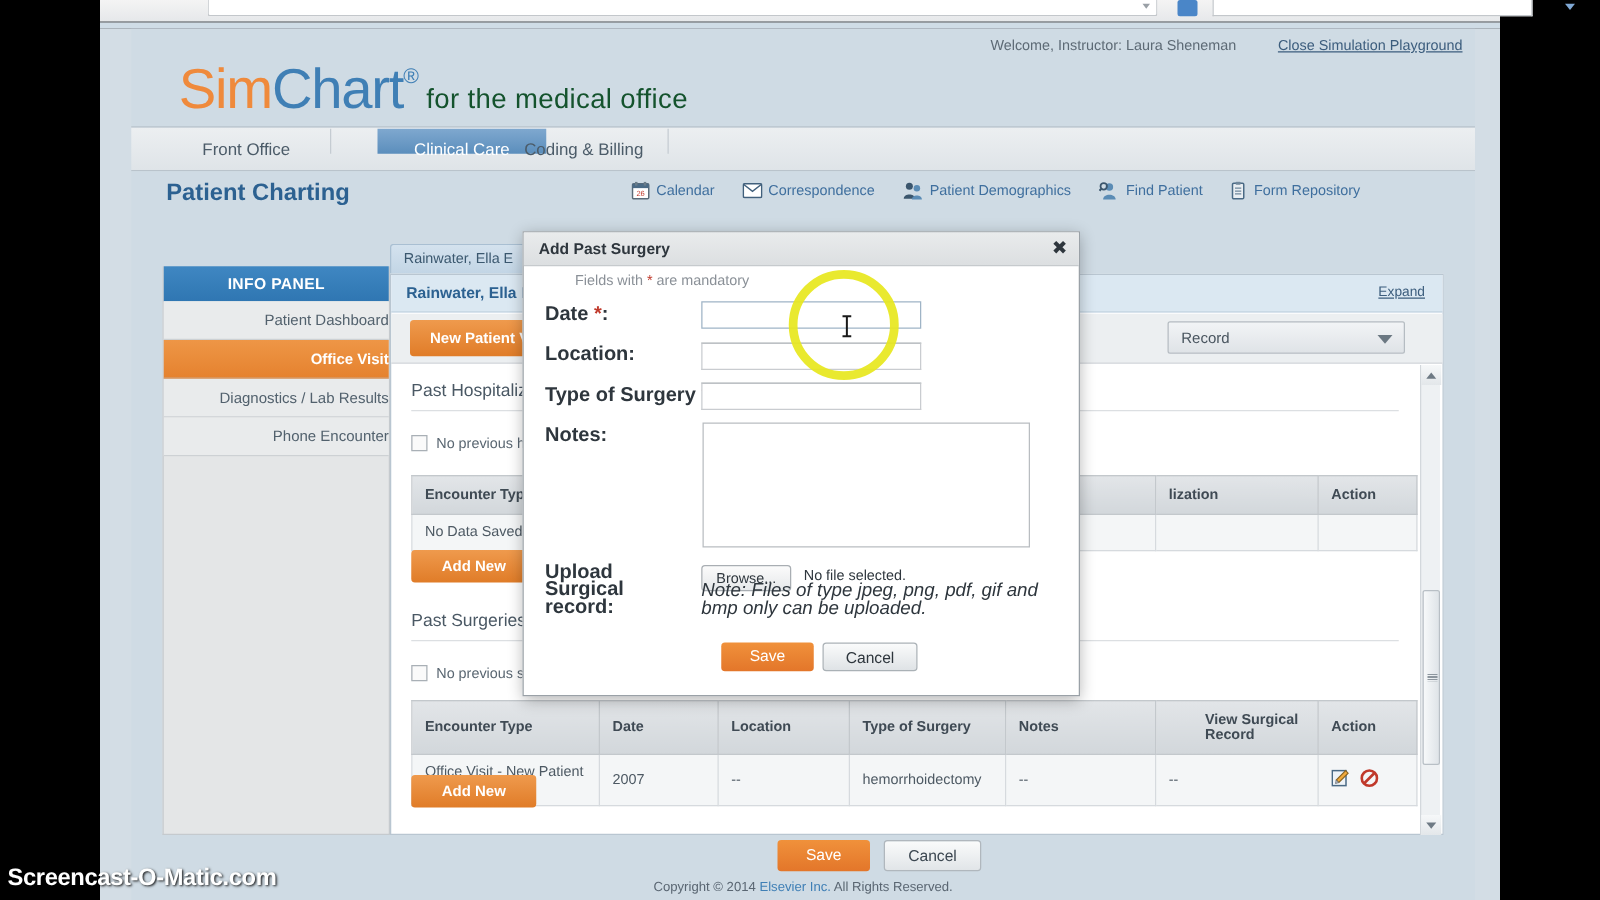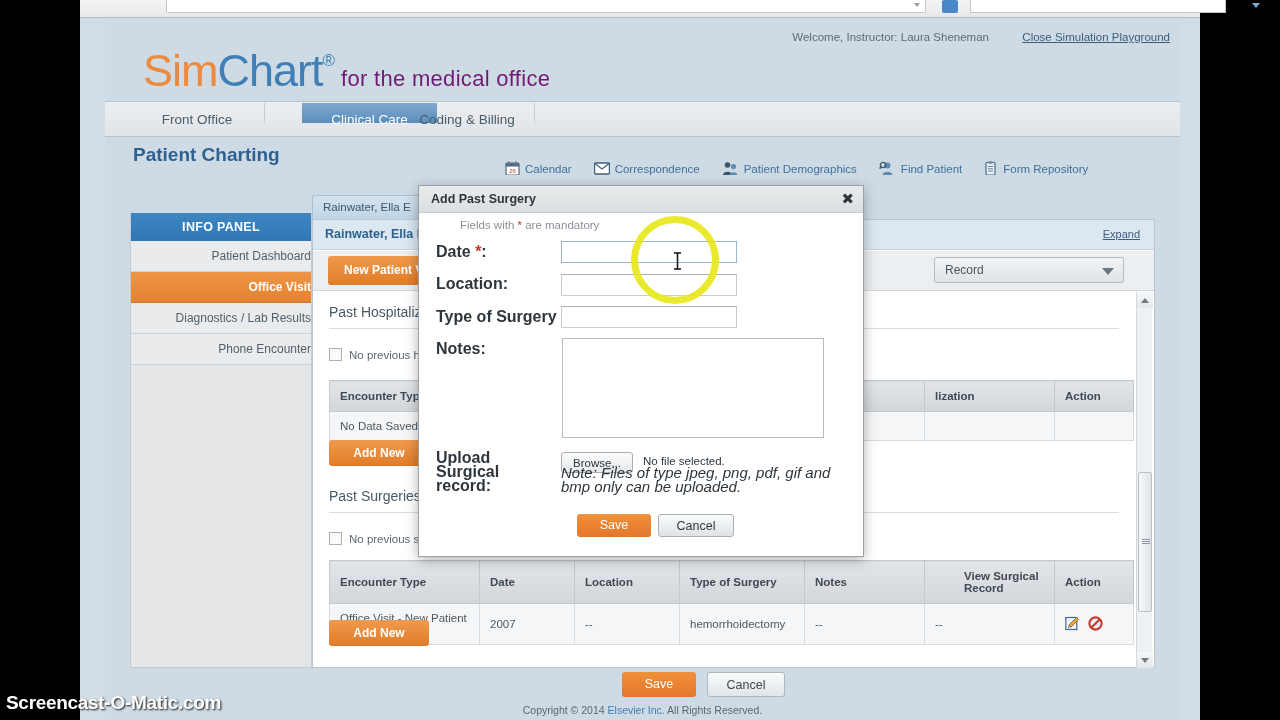--- a/index.html
+++ b/index.html
@@ -78,21 +78,21 @@
     font-size: 11.5px; color: #3c5d7d; text-decoration: underline;
     white-space: nowrap; cursor: pointer;
   }
   .logo {
     position: absolute; left: 38px; top: 22px;
     white-space: nowrap;
   }
   .logo .sim { font-size: 45px; color: #ef8a3c; letter-spacing: -1px; font-weight: 400; }
   .logo .chart { font-size: 45px; color: #3f7fb5; letter-spacing: -1px; font-weight: 400; }
   .logo .reg { font-size: 17px; color: #3f7fb5; vertical-align: 20px; }
-  .logo .tag { font-size: 22px; color: #701a75; margin-left: 6px; letter-spacing: 0.3px; }
+  .logo .tag { font-size: 22px; color: #14532d; margin-left: 6px; letter-spacing: 0.3px; }
 
   
   .tabstrip {
     position: absolute; left: 0; top: 78px; width: 1075px; height: 36px;
     background: linear-gradient(#eceff1, #dfe4e8);
     border-top: 1px solid #b9c3cb;
     border-bottom: 1px solid #b9c3cb;
   }
   .tab {
     position: absolute; top: 1px; height: 20px; line-height: 34px;
@@ -110,21 +110,21 @@
   
   .titlerow {
     position: absolute; left: 0; top: 114px; width: 1075px; height: 38px;
     background: #cfdbe4;
   }
   .page-title {
     position: absolute; left: 28px; top: 7px;
     font-size: 19px; font-weight: bold; color: #2c6191;
   }
   .navicons {
-    position: absolute; left: 400px; top: 24px;
+    position: absolute; left: 400px; top: 8px;
     display: flex; align-items: center; gap: 22px;
   }
   .navitem {
     display: flex; align-items: center; gap: 5px;
     font-size: 11.5px; color: #3f6f9e; cursor: pointer; white-space: nowrap;
   }
   .navitem svg { display: block; }
 
   
   .body-area {

